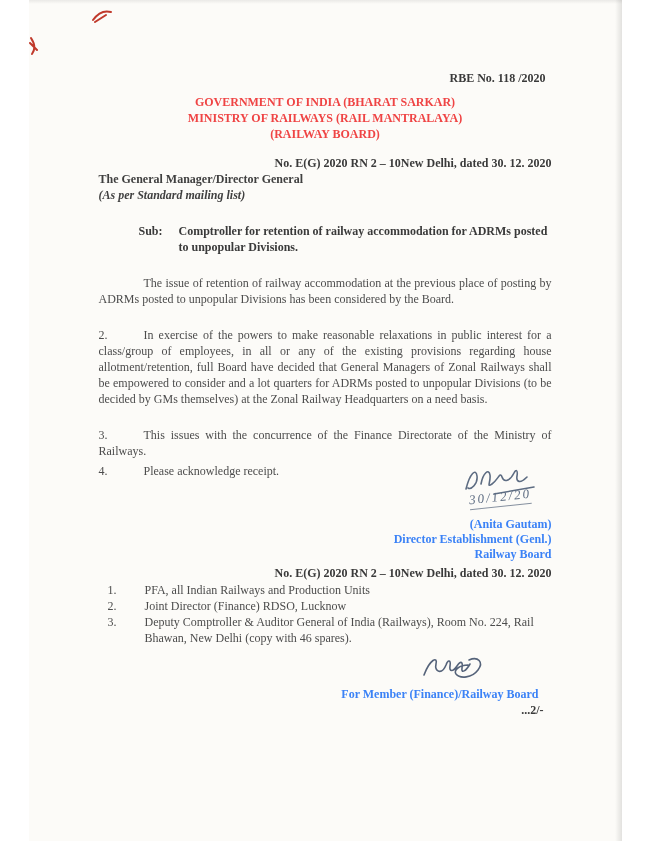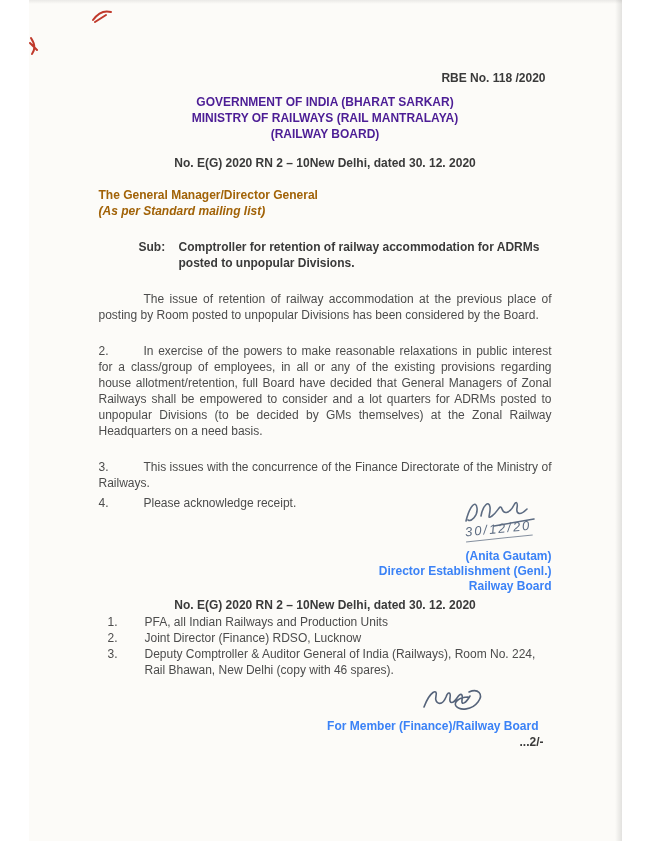--- a/index.html
+++ b/index.html
@@ -1,45 +1,45 @@
 <!DOCTYPE html>
 <html><head>
 <meta charset="utf-8">
 <style>
   html,body { margin:0; padding:0; background:#ffffff; }
   .page {
     position:relative;
     width:593px; height:841px;
     margin:0 auto;
     background:#fcfbf8;
-    font-family:Liberation Sans, sans-serif;
+    font-family:Liberation Serif, serif;
     color:#4c4c4c;
     font-size:12px;
     line-height:16px;
     overflow:hidden;
   }
   .page::after{
     content:'';
     position:absolute; right:0; top:0; bottom:0; width:7px;
     background:linear-gradient(to left, rgba(0,0,0,0.10), rgba(0,0,0,0));
     pointer-events:none;
   }
   .page::before{
     content:'';
     position:absolute; left:0; right:0; top:0; height:4px;
     background:linear-gradient(to bottom, rgba(0,0,0,0.07), rgba(0,0,0,0));
     pointer-events:none;
   }
   .content { padding:70px 70px 0 70px; }
   .italic { font-style:italic; }
   .rbe { text-align:right; font-weight:700; color:#3a3a3a; padding-right:6px; }
-  .center-head { text-align:center; font-weight:700; color:#4c1d95; margin-top:8px; }
-  .row { display:flex; justify-content:center; font-weight:700; color:#3a3a3a; }
+  .center-head { text-align:center; font-weight:700; color:#ef4444; margin-top:8px; }
+  .row { display:flex; justify-content:flex-end; font-weight:700; color:#3a3a3a; }
   .row-filedate { margin-top:13px; }
-  .addressee { margin-top:16px; font-weight:700; color:#a16207; }
+  .addressee { font-weight:700; color:#404040; }
   .subject { display:flex; margin:20px 0 8px 40px; font-weight:700; color:#3a3a3a; }
   .sub-label { width:40px; flex-shrink:0; }
   .sub-text { flex:1; max-width:432px; }
   .para { margin:20px 0 0 0; text-align:justify; }
   .para.tight { margin-top:4px; }
   .para.indent { text-indent:45px; }
   .pnum { display:inline-block; width:45px; text-indent:0; }
   .sig-area { display:flex; flex-direction:column; align-items:flex-end; padding-right:10px; margin-top:-16px; height:54px; }
   .sig-ink { display:block; }
   .sig-date {
@@ -88,21 +88,21 @@
     <div class="addressee">
       <div>The General Manager/Director General</div>
       <div class="italic">(As per Standard mailing list)</div>
     </div>
 
     <div class="subject">
       <span class="sub-label">Sub:</span>
       <span class="sub-text">Comptroller for retention of railway accommodation for ADRMs posted to unpopular Divisions.</span>
     </div>
 
-    <p class="para indent">The issue of retention of railway accommodation at the previous place of posting by Room posted to unpopular Divisions has been considered by the Board.</p>
+    <p class="para indent">The issue of retention of railway accommodation at the previous place of posting by ADRMs posted to unpopular Divisions has been considered by the Board.</p>
 
     <p class="para"><span class="pnum">2.</span><span>In exercise of the powers to make reasonable relaxations in public interest for a class/group of employees, in all or any of the existing provisions regarding house allotment/retention, full Board have decided that General Managers of Zonal Railways shall be empowered to consider and a lot quarters for ADRMs posted to unpopular Divisions (to be decided by GMs themselves) at the Zonal Railway Headquarters on a need basis.</span></p>
 
     <p class="para"><span class="pnum">3.</span><span>This issues with the concurrence of the Finance Directorate of the Ministry of Railways.</span></p>
 
     <p class="para tight"><span class="pnum">4.</span><span>Please acknowledge receipt.</span></p>
 
     <div class="sig-area">
       <svg class="sig-ink" width="82" height="34" viewBox="0 0 82 34">
         <path d="M6,26 C10,10 16,5 17,13 C18,21 11,27 8,25

